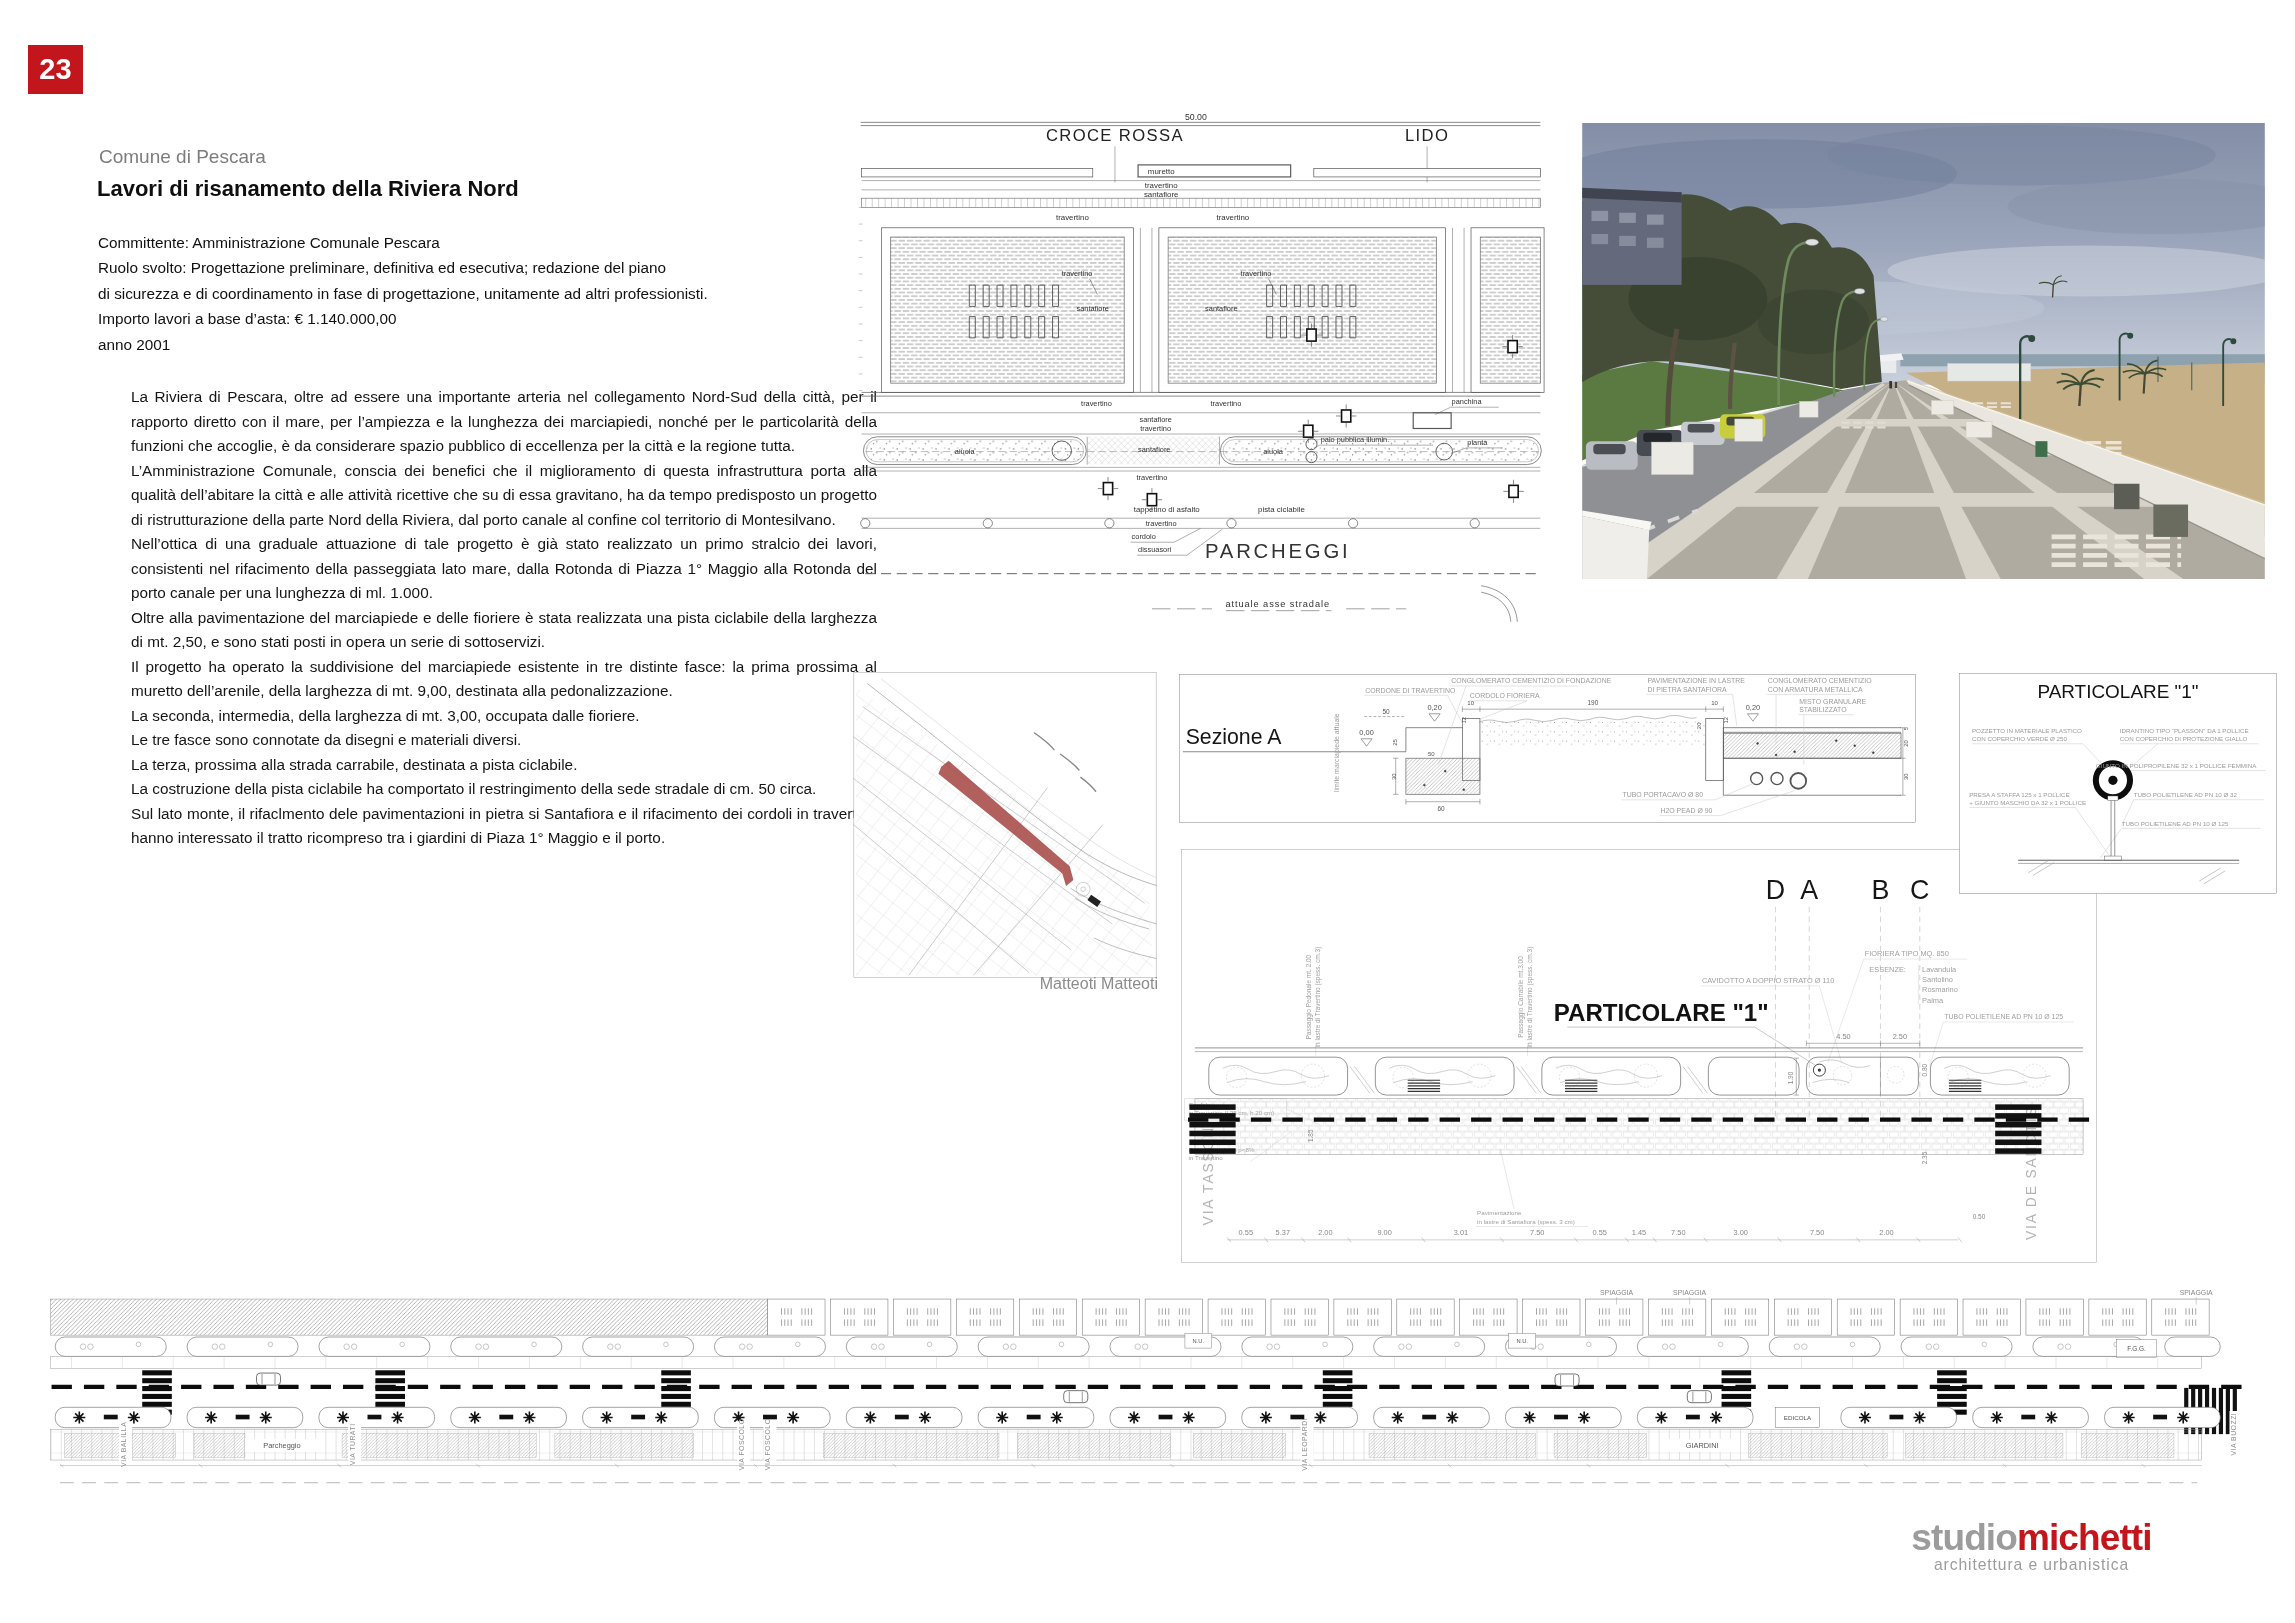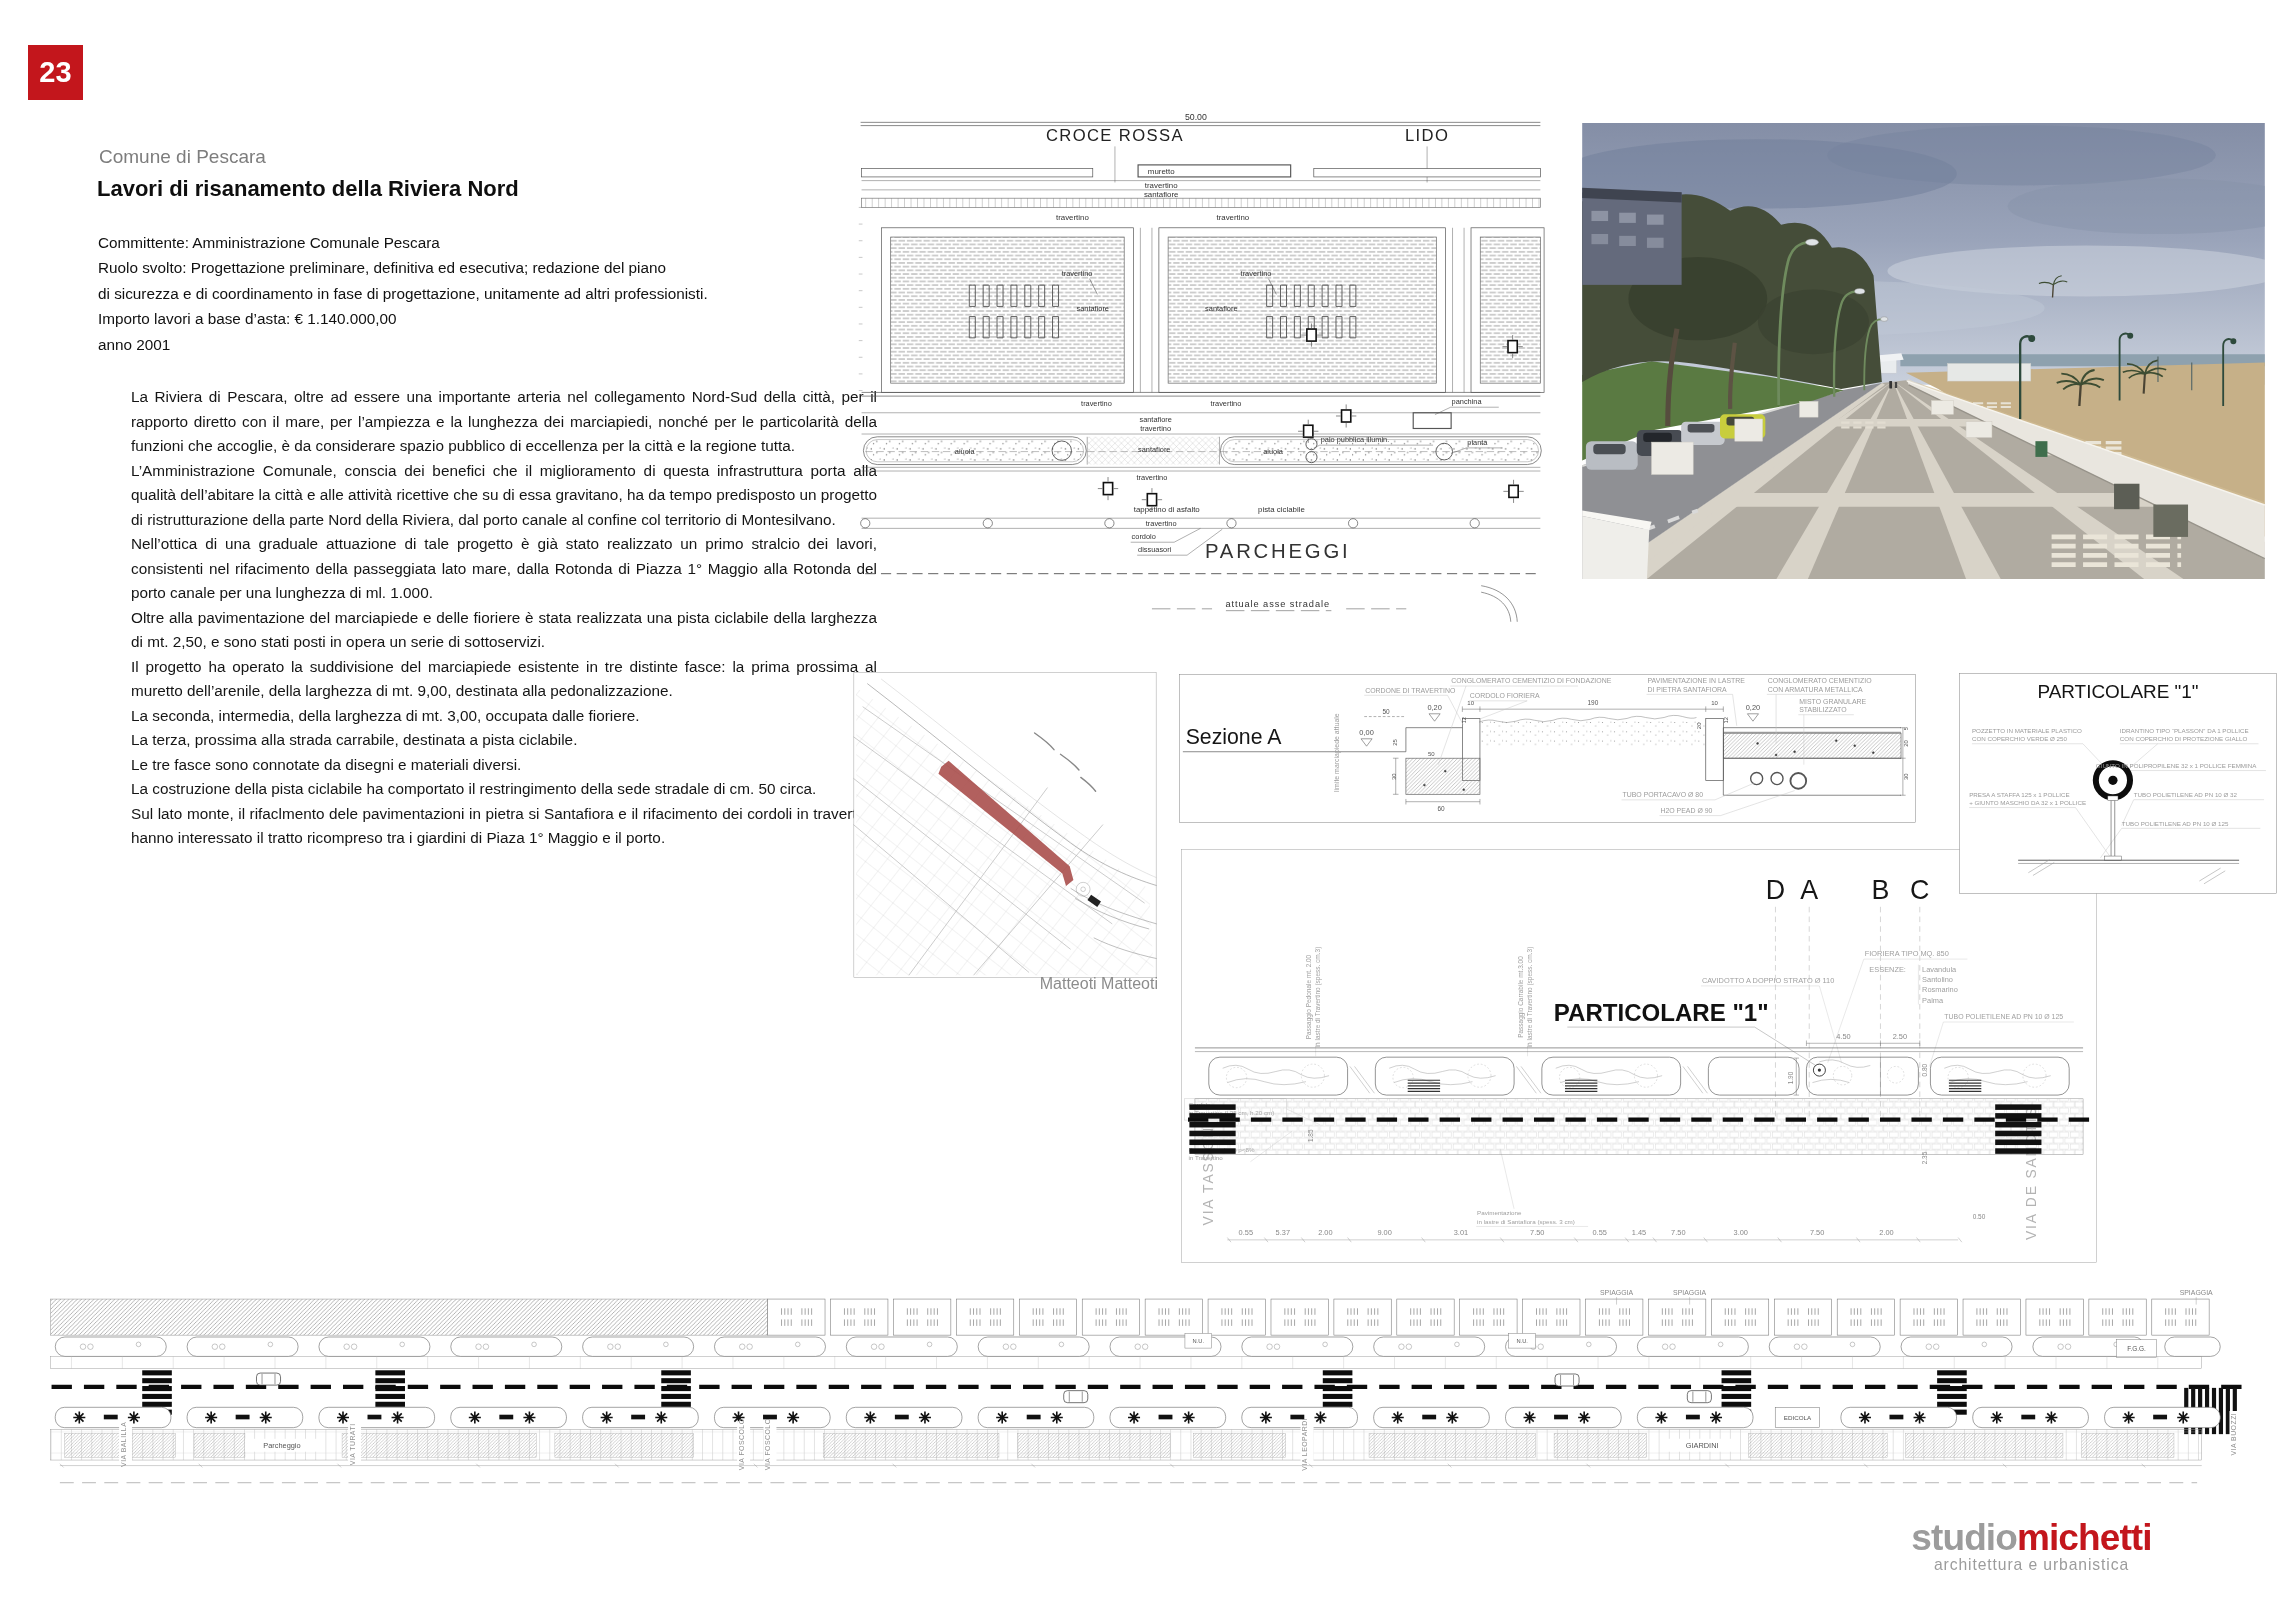--- a/index.html
+++ b/index.html
@@ -11,21 +11,21 @@
   html,body{background:#fff;}
   body{
     position:relative;
     width:2295px;height:1623px;
     font-family:"Liberation Sans", sans-serif;
     color:#161616;
     overflow:hidden;
   }
   .abs{position:absolute;}
   .page-num{
-    left:28px;top:45px;width:55px;height:55px;
+    left:28px;top:45px;width:55px;height:49px;
     background:var(--accent-red);
     display:flex;align-items:center;justify-content:center;
     color:#fff;font-size:29px;font-weight:bold;
   }
   .pretitle{left:99px;top:146px;font-size:19px;color:#7d7d7d;}
   .title{left:97px;top:176px;font-size:22px;font-weight:bold;color:#0e0e0e;}
   .details{left:98px;top:230px;width:759px;font-size:15.3px;line-height:25.4px;color:#111;}
   .body-text{left:95px;top:385px;width:746px;font-size:15.3px;line-height:24.5px;text-align:justify;color:#151515;margin-left:36px;}
   .body-text p{margin:0;}
   .map-caption{left:981px;top:975px;width:177px;text-align:right;font-size:16px;color:#8c8c8c;}
@@ -55,22 +55,22 @@
   <div>anno 2001</div>
 </div>
 
 <div class="abs body-text">
   <p>La Riviera di Pescara, oltre ad essere una importante arteria nel collegamento Nord-Sud della città, per il rapporto diretto con il mare, per l’ampiezza e la lunghezza dei marciapiedi, nonché per le particolarità della funzioni che accoglie, è da considerare spazio pubblico di eccellenza per la città e la regione tutta.</p>
   <p>L’Amministrazione Comunale, conscia dei benefici che il miglioramento di questa infrastruttura porta alla qualità dell’abitare la città e alle attività ricettive che su di essa gravitano, ha da tempo predisposto un progetto di ristrutturazione della parte Nord della Riviera, dal porto canale al confine col territorio di Montesilvano.</p>
   <p>Nell’ottica di una graduale attuazione di tale progetto è già stato realizzato un primo stralcio dei lavori, consistenti nel rifacimento della passeggiata lato mare, dalla Rotonda di Piazza 1° Maggio alla Rotonda del porto canale per una lunghezza di ml. 1.000.</p>
   <p>Oltre alla pavimentazione del marciapiede e delle fioriere è stata realizzata una pista ciclabile della larghezza di mt. 2,50, e sono stati posti in opera un serie di sottoservizi.</p>
   <p>Il progetto ha operato la suddivisione del marciapiede esistente in tre distinte fasce: la prima prossima al muretto dell’arenile, della larghezza di mt. 9,00, destinata alla pedonalizzazione.</p>
   <p>La seconda, intermedia, della larghezza di mt. 3,00, occupata dalle fioriere.</p>
+  <p>Le tre fasce sono connotate da disegni e materiali diversi.</p>
   <p>La terza, prossima alla strada carrabile, destinata a pista ciclabile.</p>
-  <p>Le tre fasce sono connotate da disegni e materiali diversi.</p>
   <p>La costruzione della pista ciclabile ha comportato il restringimento della sede stradale di cm. 50 circa.</p>
   <p>Sul lato monte, il rifaclmento dele pavimentazioni in pietra si Santafiora e il rifacimento dei cordoli in travertino hanno interessato il tratto ricompreso tra i giardini di Piaza 1° Maggio e il porto.</p>
 </div>
 
 <svg style="left:856px;top:113px" width="689" height="532" viewBox="0 0 1490 1150">
   <defs>
     <pattern id="t-brick" width="36" height="16" patternUnits="userSpaceOnUse">
       <path d="M2 4 H16 M20 4 H34 M-7 12 H7 M11 12 H25 M29 12 H43" stroke="#9a9a9a" stroke-width="2.2" fill="none"></path>
     </pattern>
     <pattern id="t-ticks" width="14" height="22" patternUnits="userSpaceOnUse">

